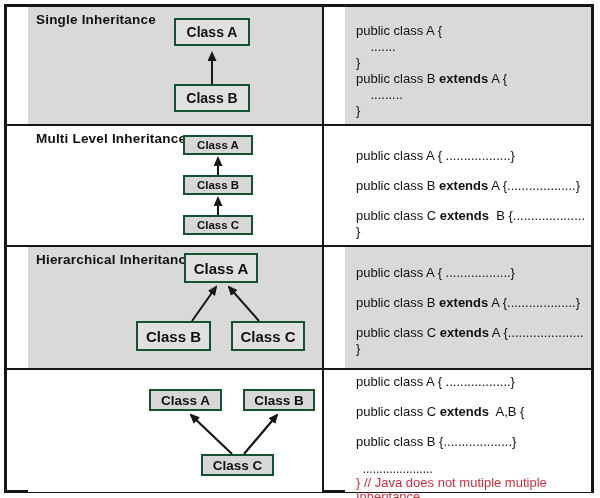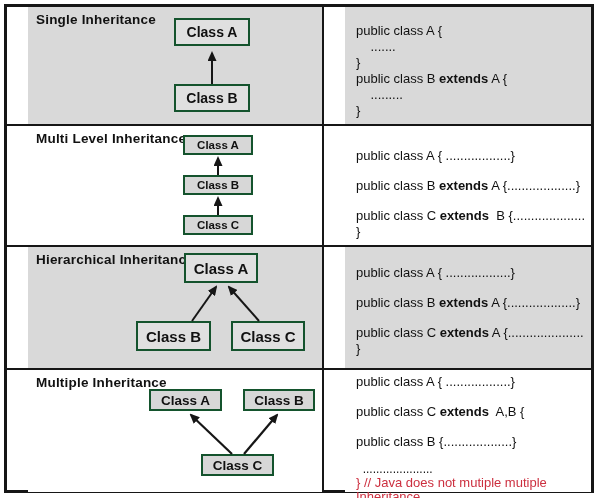--- a/index.html
+++ b/index.html
@@ -122,21 +122,20 @@
     </div>
     <div class="cell right bg-gray code code-sp pt18">
         <div class="code-line"><span>public class A { ..................}</span></div>
         <div class="code-line"><span>public class B </span><span style="font-weight: bold;">extends</span><span> A {...................}</span></div>
         <div class="code-line"><span>public class C </span><span style="font-weight: bold;">extends</span><span> A {..................... }</span></div>
       </div>
   </div>
 
   <div class="row row4">
     <div class="cell left bg-white on-white">
-      <div class="sec-label">Multiple Inheritance</div>
       <div class="cbox fs13" style="left:121px;top:19px;width:73px;height:22px">Class A</div>
       <div class="cbox fs13" style="left:215px;top:19px;width:72px;height:22px">Class B</div>
       <div class="cbox fs13" style="left:173px;top:84px;width:73px;height:22px">Class C</div>
       <svg class="arrows" width="294" height="112" viewBox="0 0 294 112">
         <defs>
           <marker id="ah4" markerWidth="10" markerHeight="9" refX="8" refY="4.5" orient="auto" markerUnits="userSpaceOnUse">
             <path d="M0,0 L10,4.5 L0,9 z" fill="#161616"></path>
           </marker>
         </defs>
         <line x1="204" y1="84" x2="163" y2="45" stroke="#161616" stroke-width="2.2" marker-end="url(#ah4)"></line>

